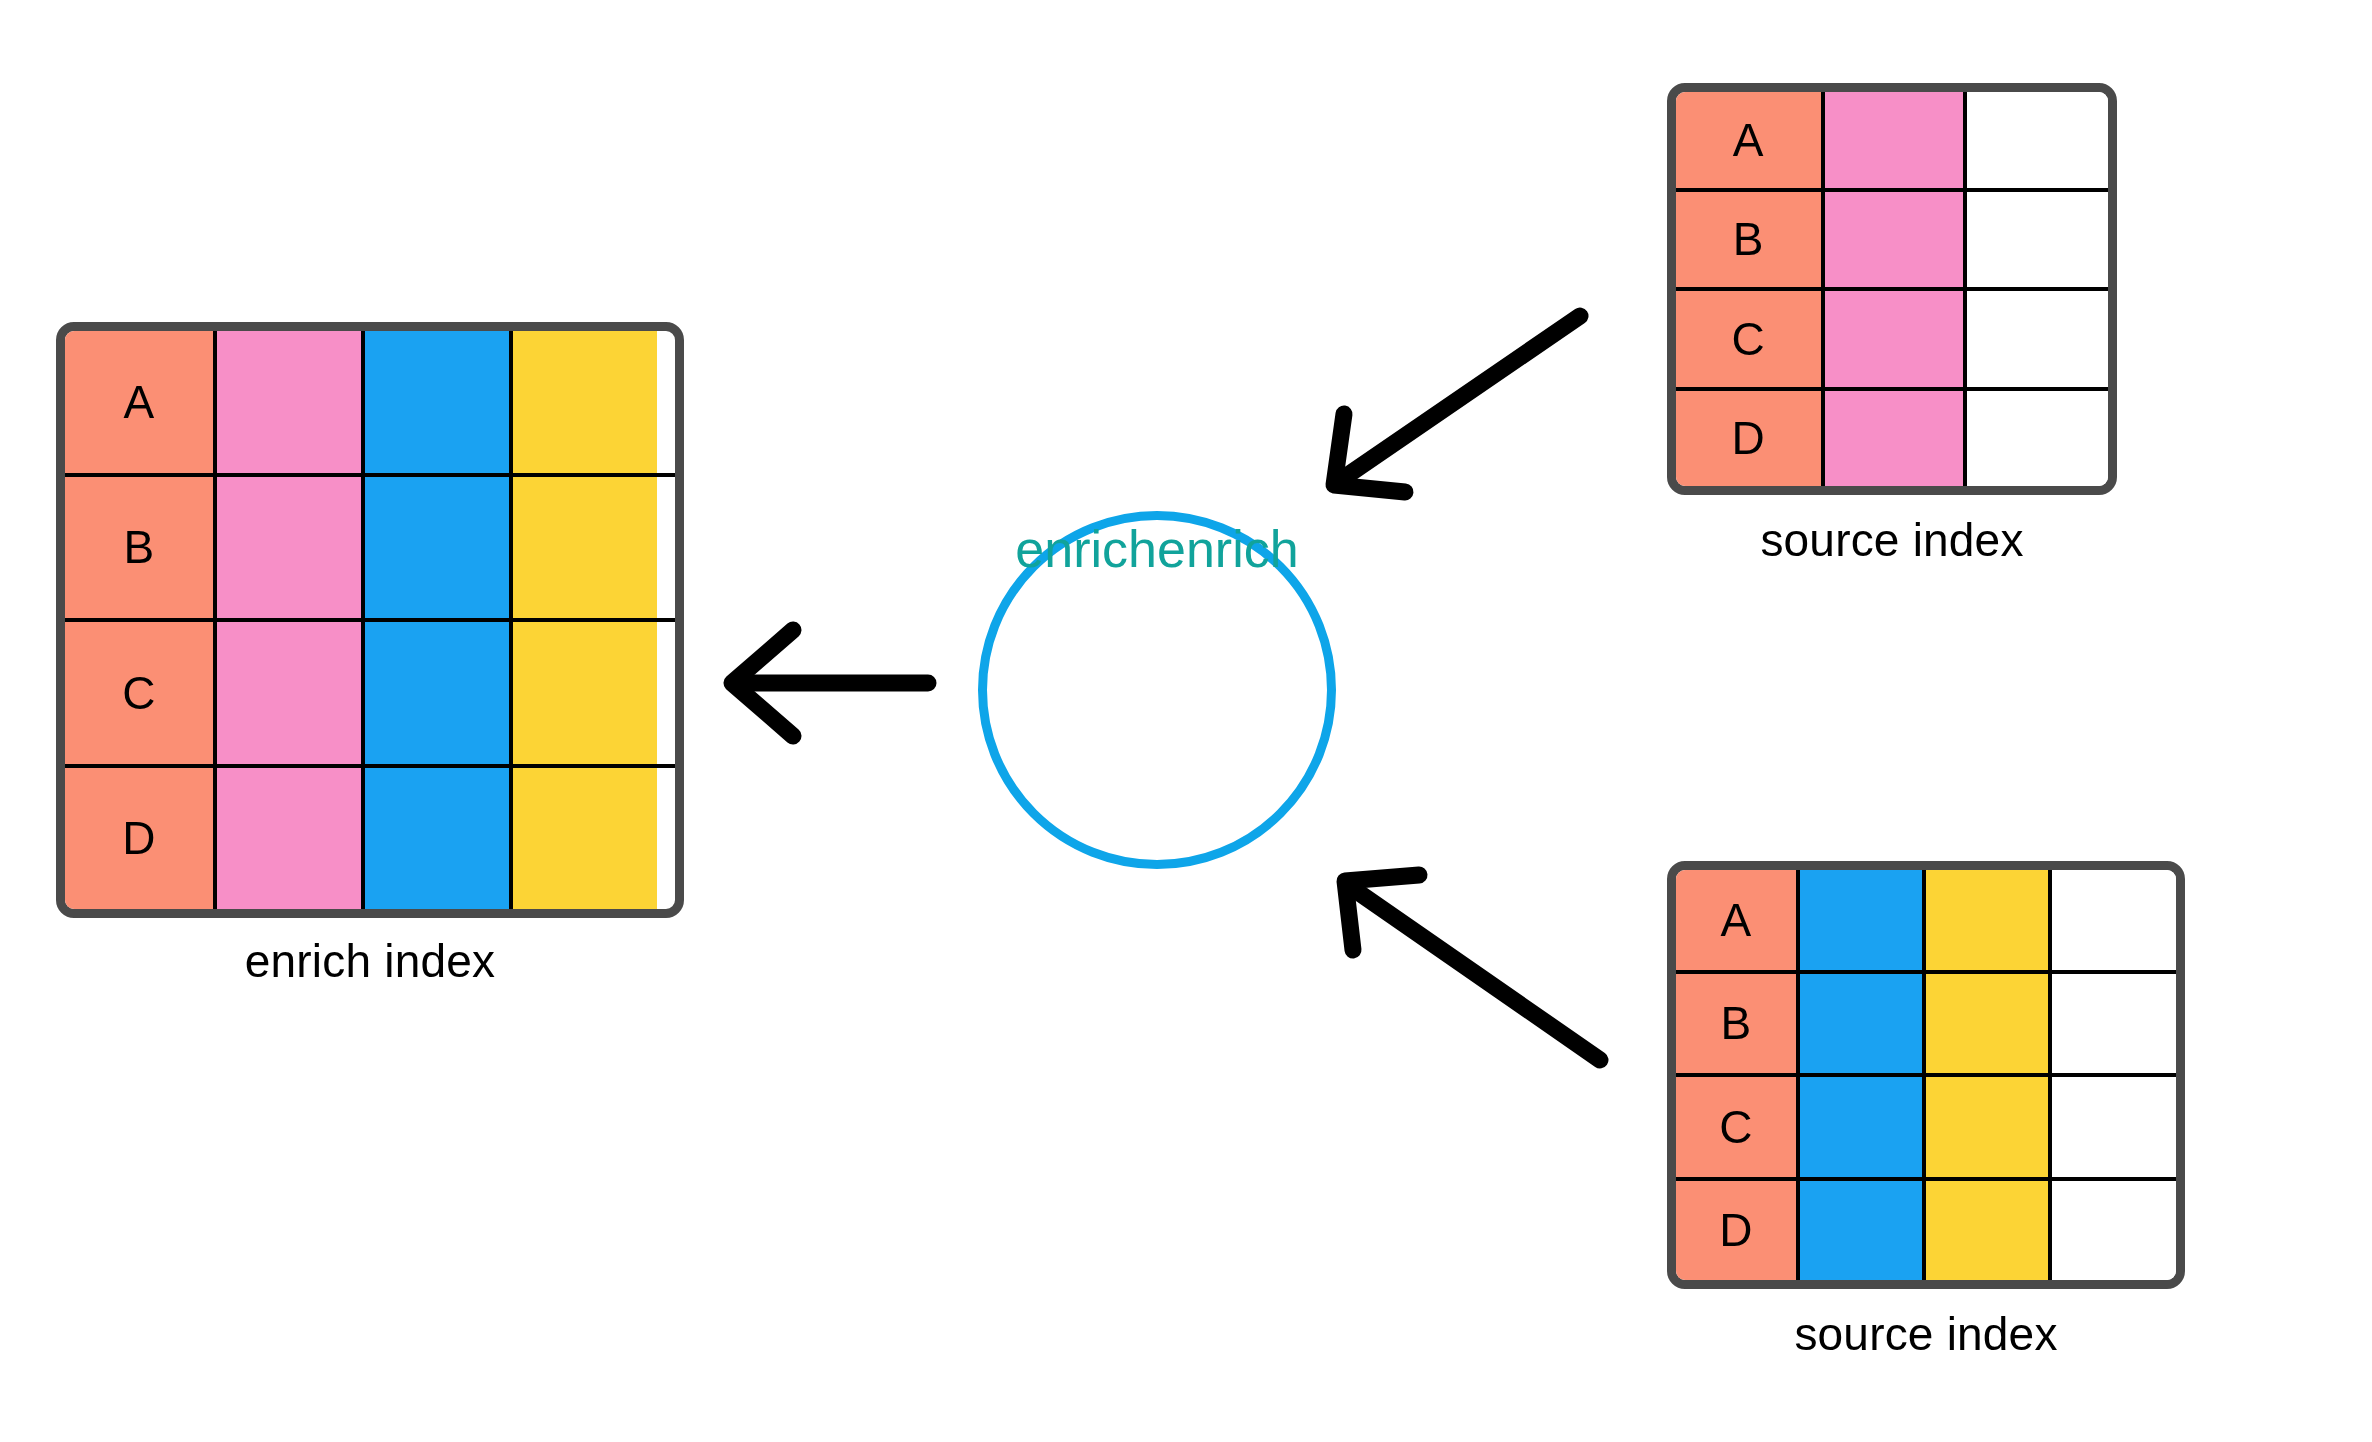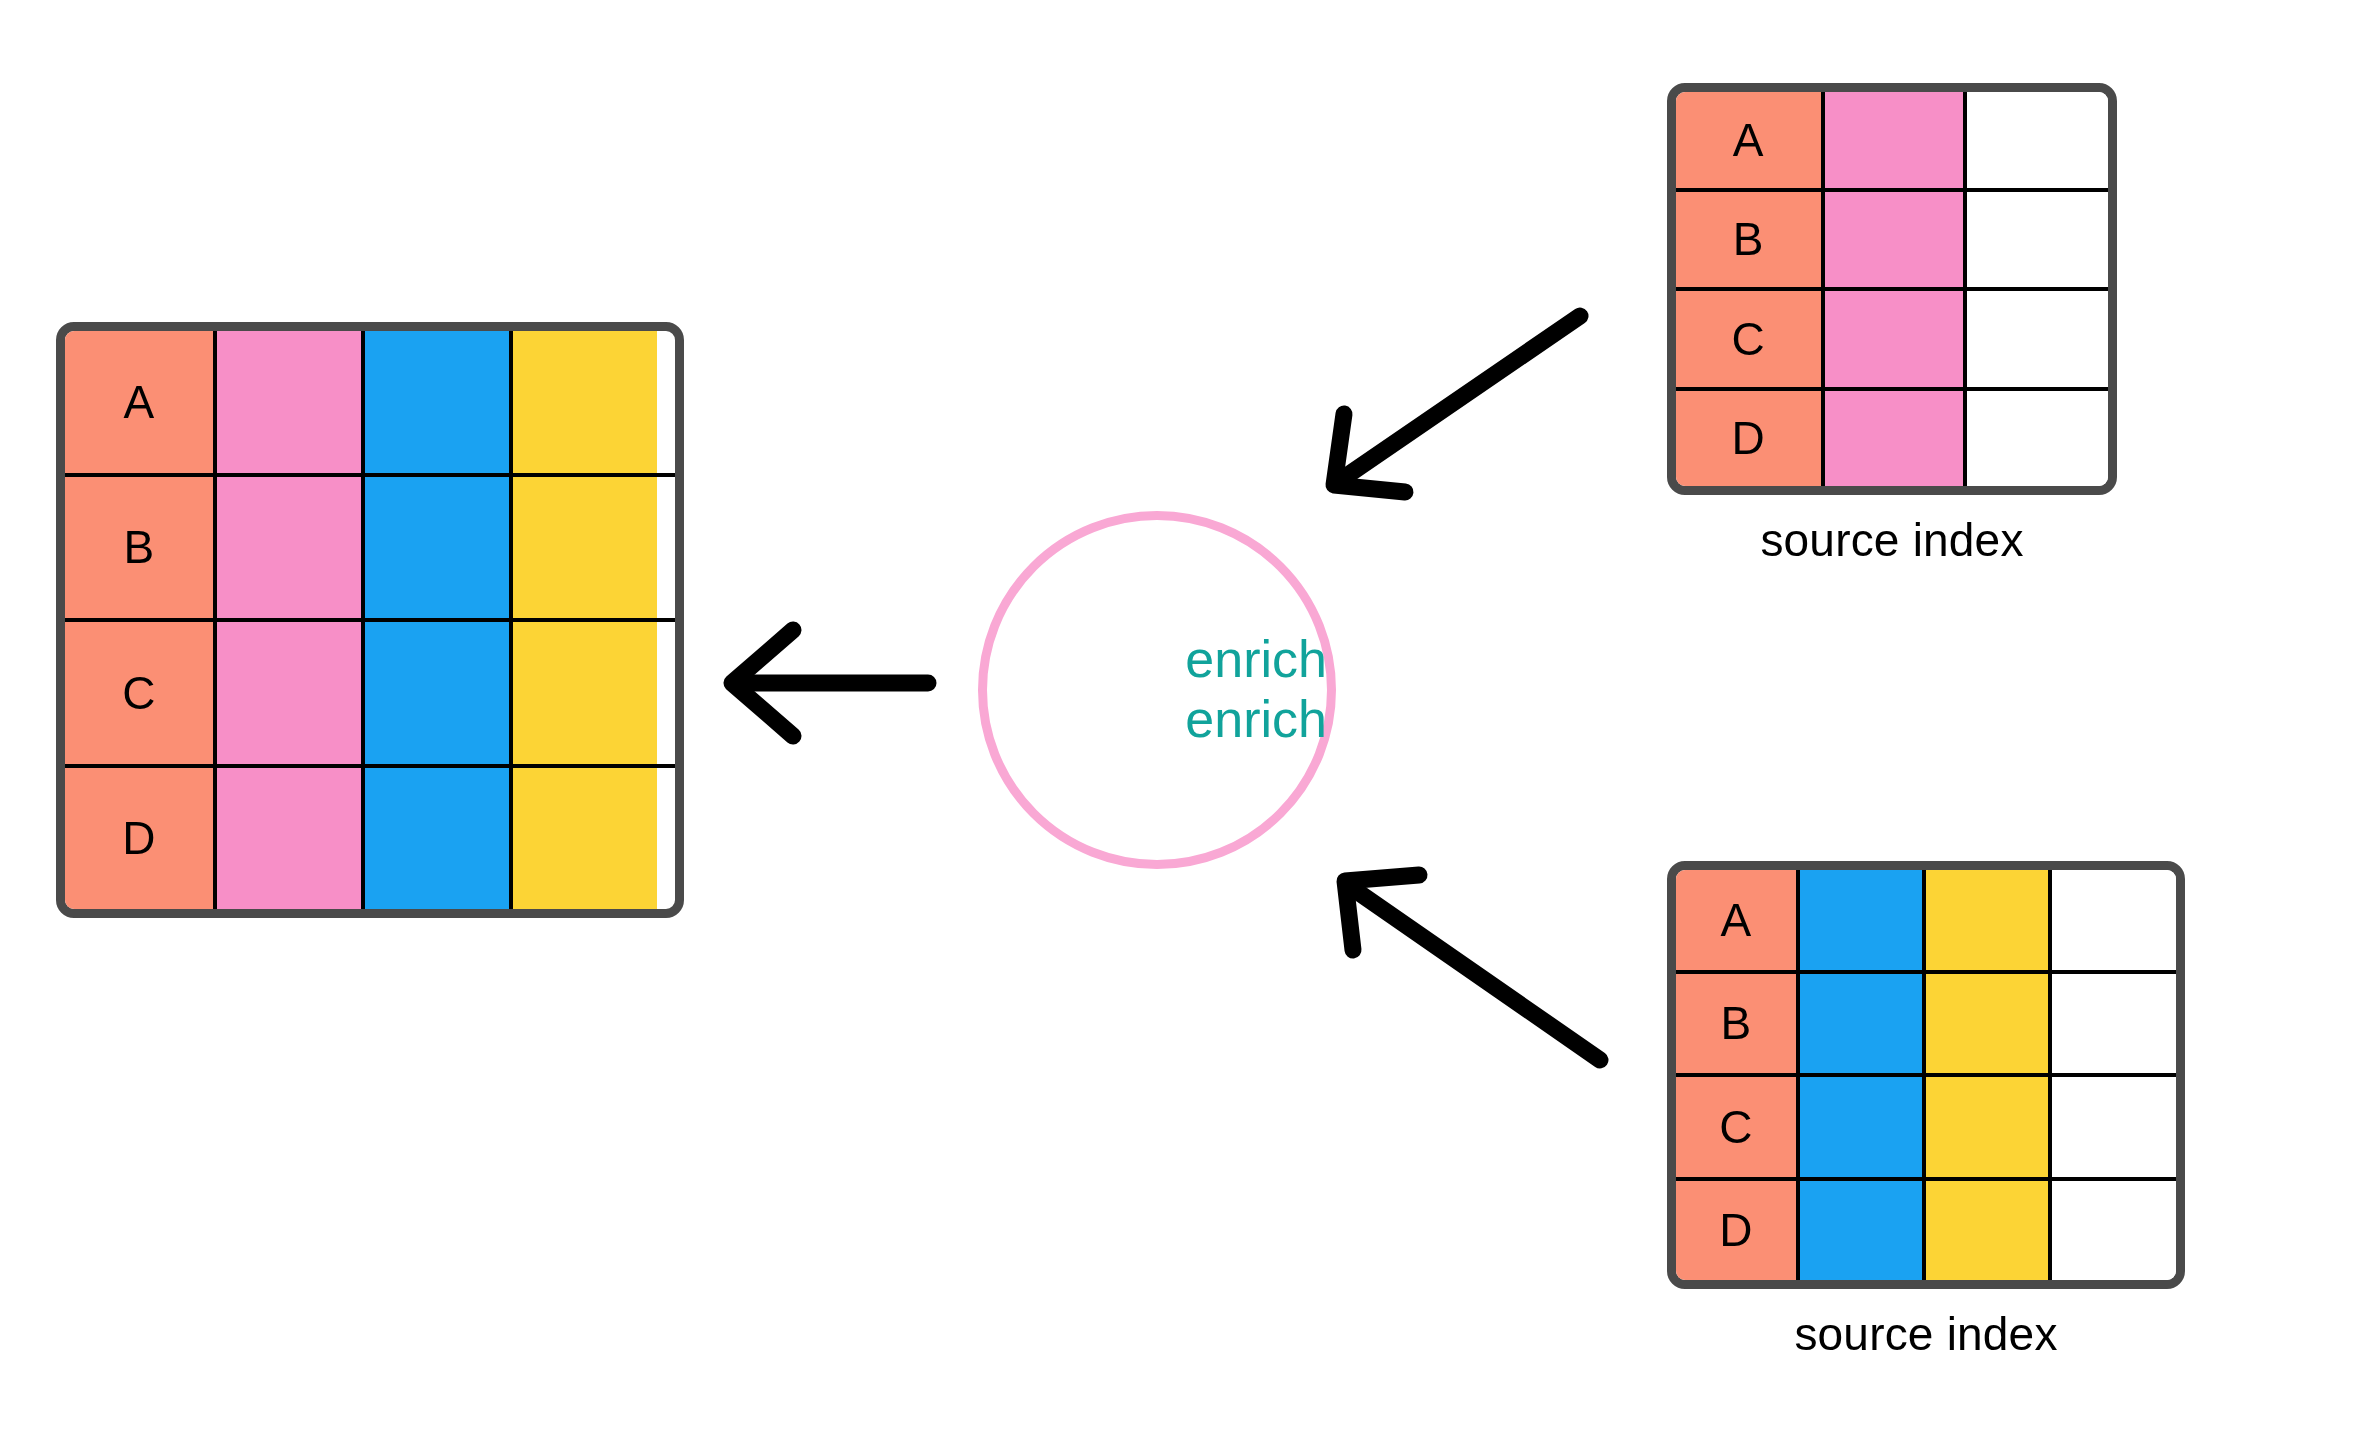--- a/index.html
+++ b/index.html
@@ -88,26 +88,26 @@
   #source-index-bottom-block .c3 { width: 128px; background: #ffffff; }
   #source-index-bottom-block .index-label { width: 518px; margin-top: 18px; }
 
   
   #enrich-policy-node {
     position: absolute;
     left: 978px;
     top: 511px;
     width: 358px;
     height: 358px;
-    border: 9px solid #f9a8d4;
+    border: 9px solid #0ea5e9;
     border-radius: 50%;
     box-sizing: border-box;
     display: flex;
-    flex-direction: column;
-    align-items: flex-end;
+    flex-direction: row;
+    align-items: flex-start;
     justify-content: center;
     background: #ffffff;
   }
   #enrich-policy-node .policy-line {
     color: #11A39B;
     font-size: 52px;
     line-height: 1.15;
     text-align: center;
     white-space: nowrap;
   }
@@ -200,20 +200,21 @@
         </div>
       <div class="index-cell c2">
           <span class="cell-text"></span>
         </div>
       <div class="index-cell c3">
           <span class="cell-text"></span>
         </div>
     </div>
 
   </div>
+  <div class="index-label">enrich index</div>
 </div>
 
 <div id="enrich-policy-node">
   <div class="policy-line">enrich</div>
   <div class="policy-line">enrich</div>
 </div>
 
 <div class="index-block" id="source-index-top-block">
   <div class="index-table">
 

